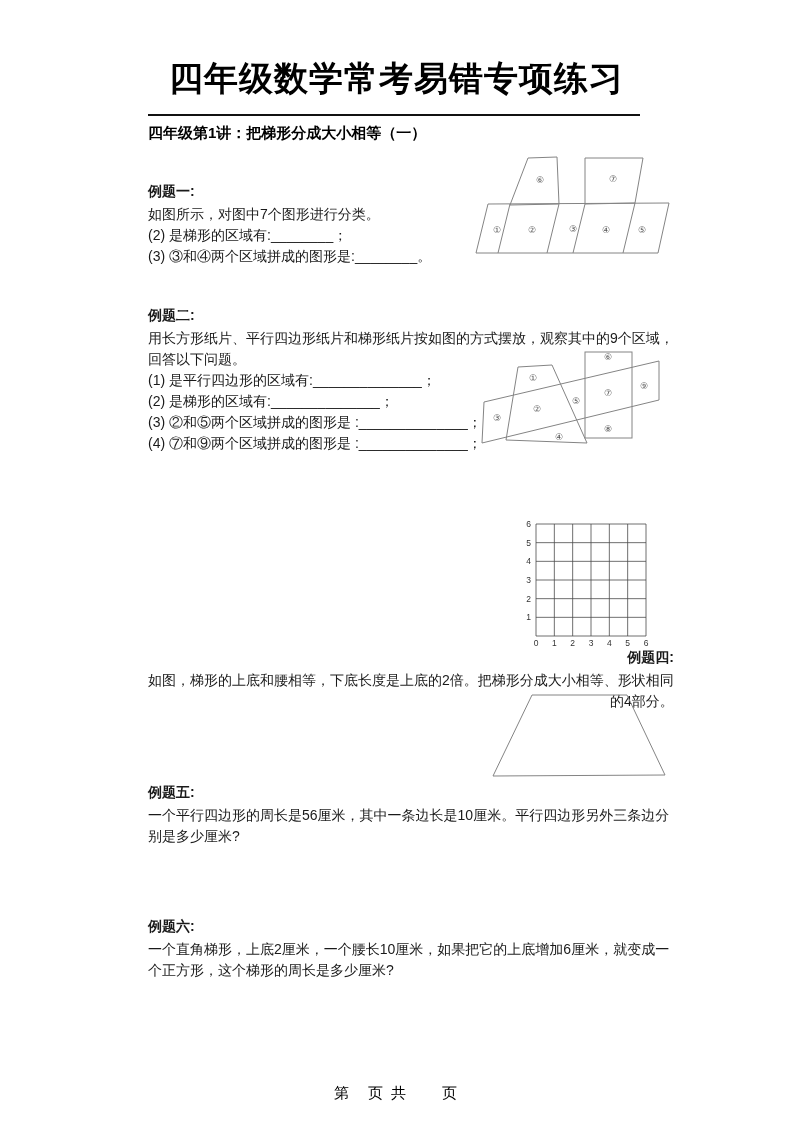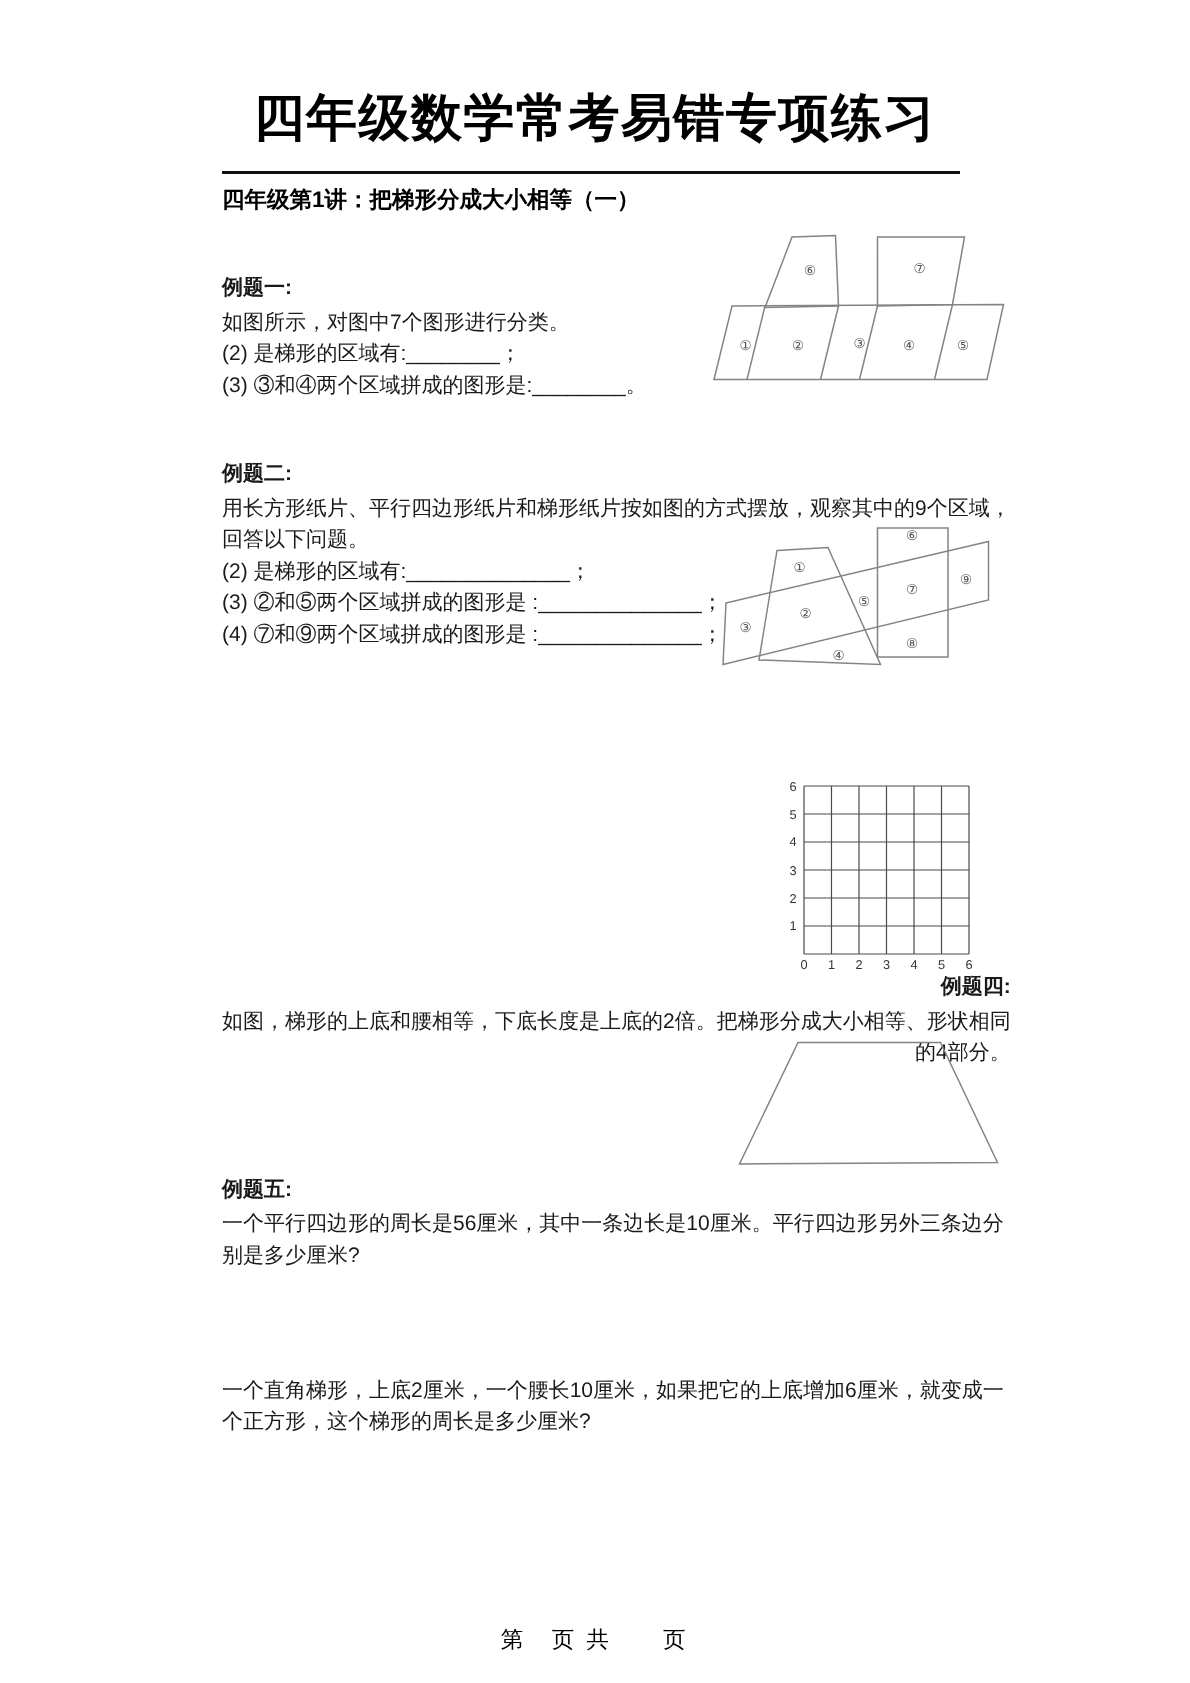--- a/index.html
+++ b/index.html
@@ -60,20 +60,21 @@
       <text class="region-num" x="172" y="88">⑤</text>
       <text class="region-num" x="70" y="38">⑥</text>
       <text class="region-num" x="143" y="37">⑦</text>
     </svg>
   </div>
 
   <div class="example" style="top:305px;">
     <div class="label">例题二:</div>
     <div class="line">用长方形纸片、平行四边形纸片和梯形纸片按如图的方式摆放，观察其中的9个区域，</div>
     <div class="line">回答以下问题。</div>
+    <div class="line">(1) 是平行四边形的区域有:______________；</div>
     <div class="line">(2) 是梯形的区域有:______________；</div>
     <div class="line">(3) ②和⑤两个区域拼成的图形是 :______________；</div>
     <div class="line">(4) ⑦和⑨两个区域拼成的图形是 :______________；</div>
   </div>
 
   <div class="fig" style="left:480px; top:340px; width:192px; height:115px;">
     <svg viewBox="0 0 192 115">
       <polygon points="4,62 179,21 179,60 2,103"></polygon>
       <polygon points="38,27 72,25 107,103 26,100"></polygon>
       <rect x="105" y="12" width="47" height="86"></rect>
@@ -134,19 +135,20 @@
     </svg>
   </div>
 
   <div class="example" style="top:782px;">
     <div class="label">例题五:</div>
     <div class="line">一个平行四边形的周长是56厘米，其中一条边长是10厘米。平行四边形另外三条边分</div>
     <div class="line">别是多少厘米?</div>
   </div>
 
   <div class="example" style="top:916px;">
+    <div class="label">例题六:</div>
     <div class="line">一个直角梯形，上底2厘米，一个腰长10厘米，如果把它的上底增加6厘米，就变成一</div>
     <div class="line">个正方形，这个梯形的周长是多少厘米?</div>
   </div>
 
   <div class="footer">第　页 共　　页</div>
 
 </div>
 
 </body></html>

